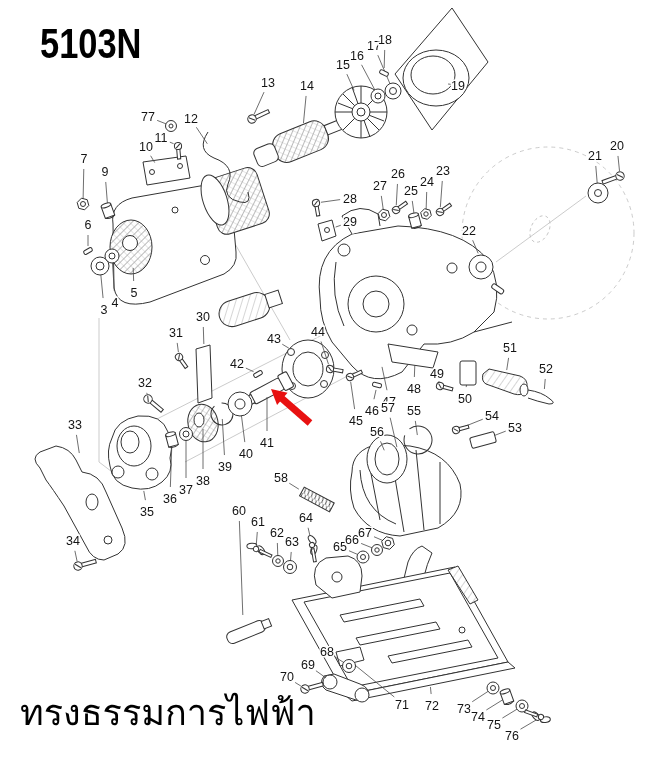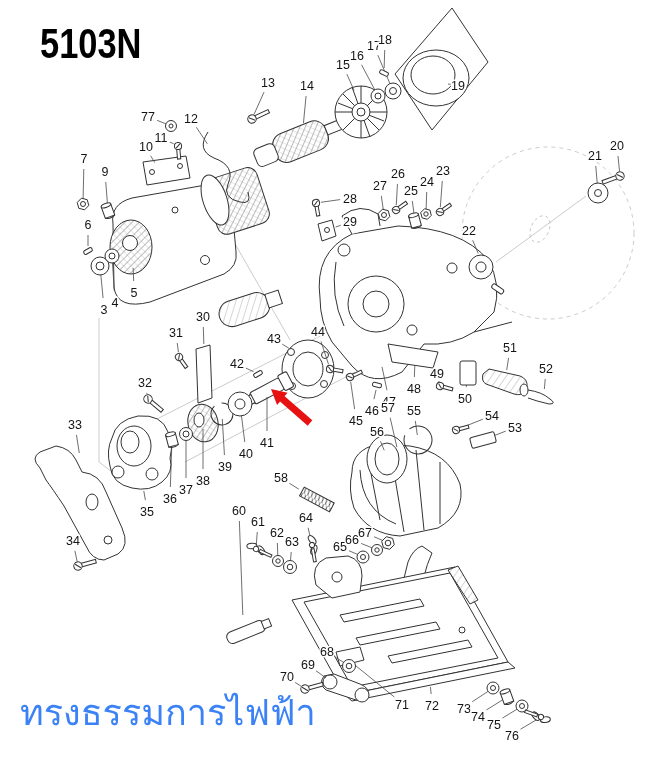--- a/index.html
+++ b/index.html
@@ -1,20 +1,20 @@
 <!DOCTYPE html>
 <html><head>
 <meta charset="utf-8">
 <style>
   html,body{margin:0;padding:0;background:#fff}
   .page{position:relative;width:650px;height:768px;background:#fff;overflow:hidden;
         font-family:"Liberation Sans",sans-serif}
   .title{position:absolute;left:40px;top:20px;font-size:42px;font-weight:bold;color:#000;
          transform:scaleX(.82);transform-origin:left top;white-space:nowrap}
-  .watermark{position:absolute;left:20px;top:684px;font-size:36px;color:#3b82f6;
+  .watermark{position:absolute;left:20px;top:684px;font-size:36px;color:#000000;
              white-space:nowrap;user-select:none}
   svg.diagram{position:absolute;left:0;top:0}
   .plabel{font-size:12.5px;fill:#141414;font-family:"Liberation Sans",sans-serif;
           paint-order:stroke;stroke:#fff;stroke-width:3px}
   .lead{stroke:#4a4a4a;stroke-width:.8;fill:none}
   .ink{stroke:#333;stroke-width:1;fill:none}
   .inkf{stroke:#333;stroke-width:1;fill:#fff}
   .faint{stroke:#b5b5b5;stroke-width:.7;fill:none}
 </style>
 </head>

